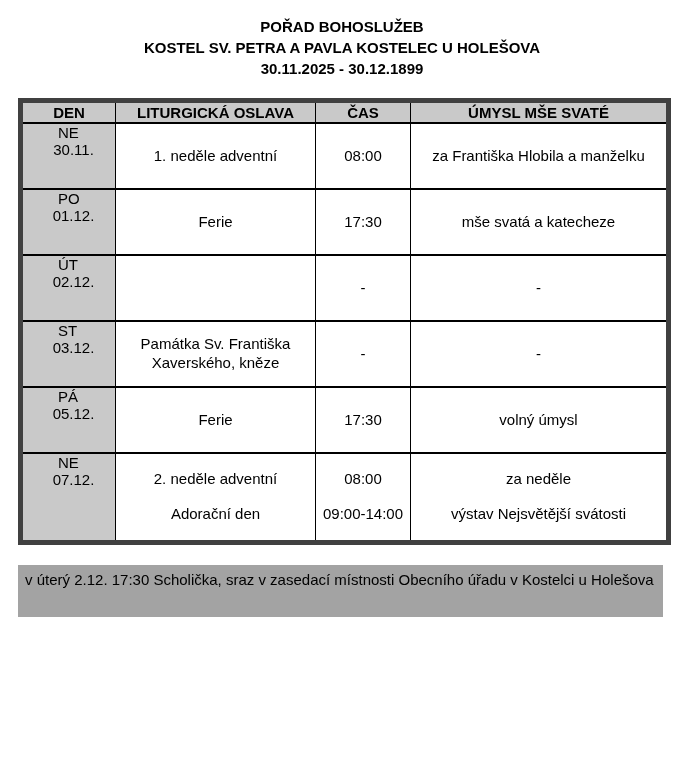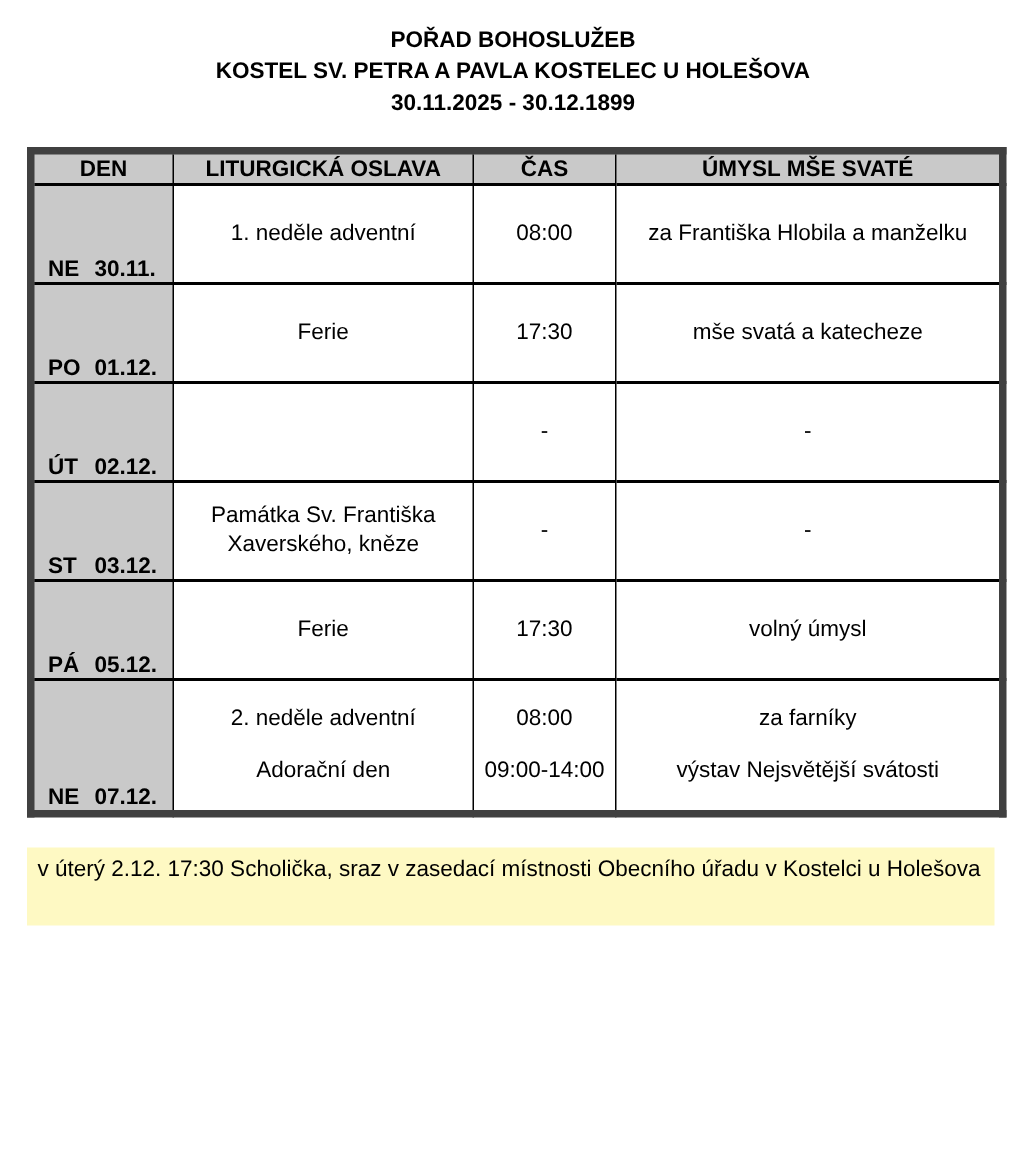--- a/index.html
+++ b/index.html
@@ -86,37 +86,37 @@
     align-items: flex-end;
     justify-content: center;
     text-align: center;
     padding-bottom: 18px;
   }
   .l2:empty { display: none; }
 
   td.day-cell { background: #c9c9c9; }
   .daywrap {
     display: flex;
-    flex-direction: row;
-    align-items: flex-end;
+    flex-direction: column;
+    align-items: center;
     height: 64px;
     padding-left: 9px;
-    font-weight: bold;
+    font-weight: normal;
   }
   tr.row-tall .daywrap { height: 86px; }
   .day-abbrev {
     display: inline-block;
     min-width: 31px;
   }
 
   
   .footer-note {
     margin: 20px 20px 0 18px;
     width: 645px;
-    background: #fef9c3;
+    background: #a3a3a3;
     font-size: 15px;
     line-height: 1.5;
     padding: 4px 8px 6px 7px;
     min-height: 52px;
   }
 </style>
 </head>
 <body>
 
 <div class="page">
@@ -295,21 +295,21 @@
       </div>
     </td>
     <td>
       <div class="cellwrap">
         <div class="l1">08:00</div>
         <div class="l2">09:00-14:00</div>
       </div>
     </td>
     <td>
       <div class="cellwrap">
-        <div class="l1">za farníky</div>
+        <div class="l1">za neděle</div>
         <div class="l2">výstav Nejsvětější svátosti</div>
       </div>
     </td>
   </tr>
 </tbody>
     </table>
   </div>
 
   <div class="footer-note">v úterý 2.12. 17:30 Scholička, sraz v zasedací místnosti Obecního úřadu v Kostelci u Holešova</div>
 

